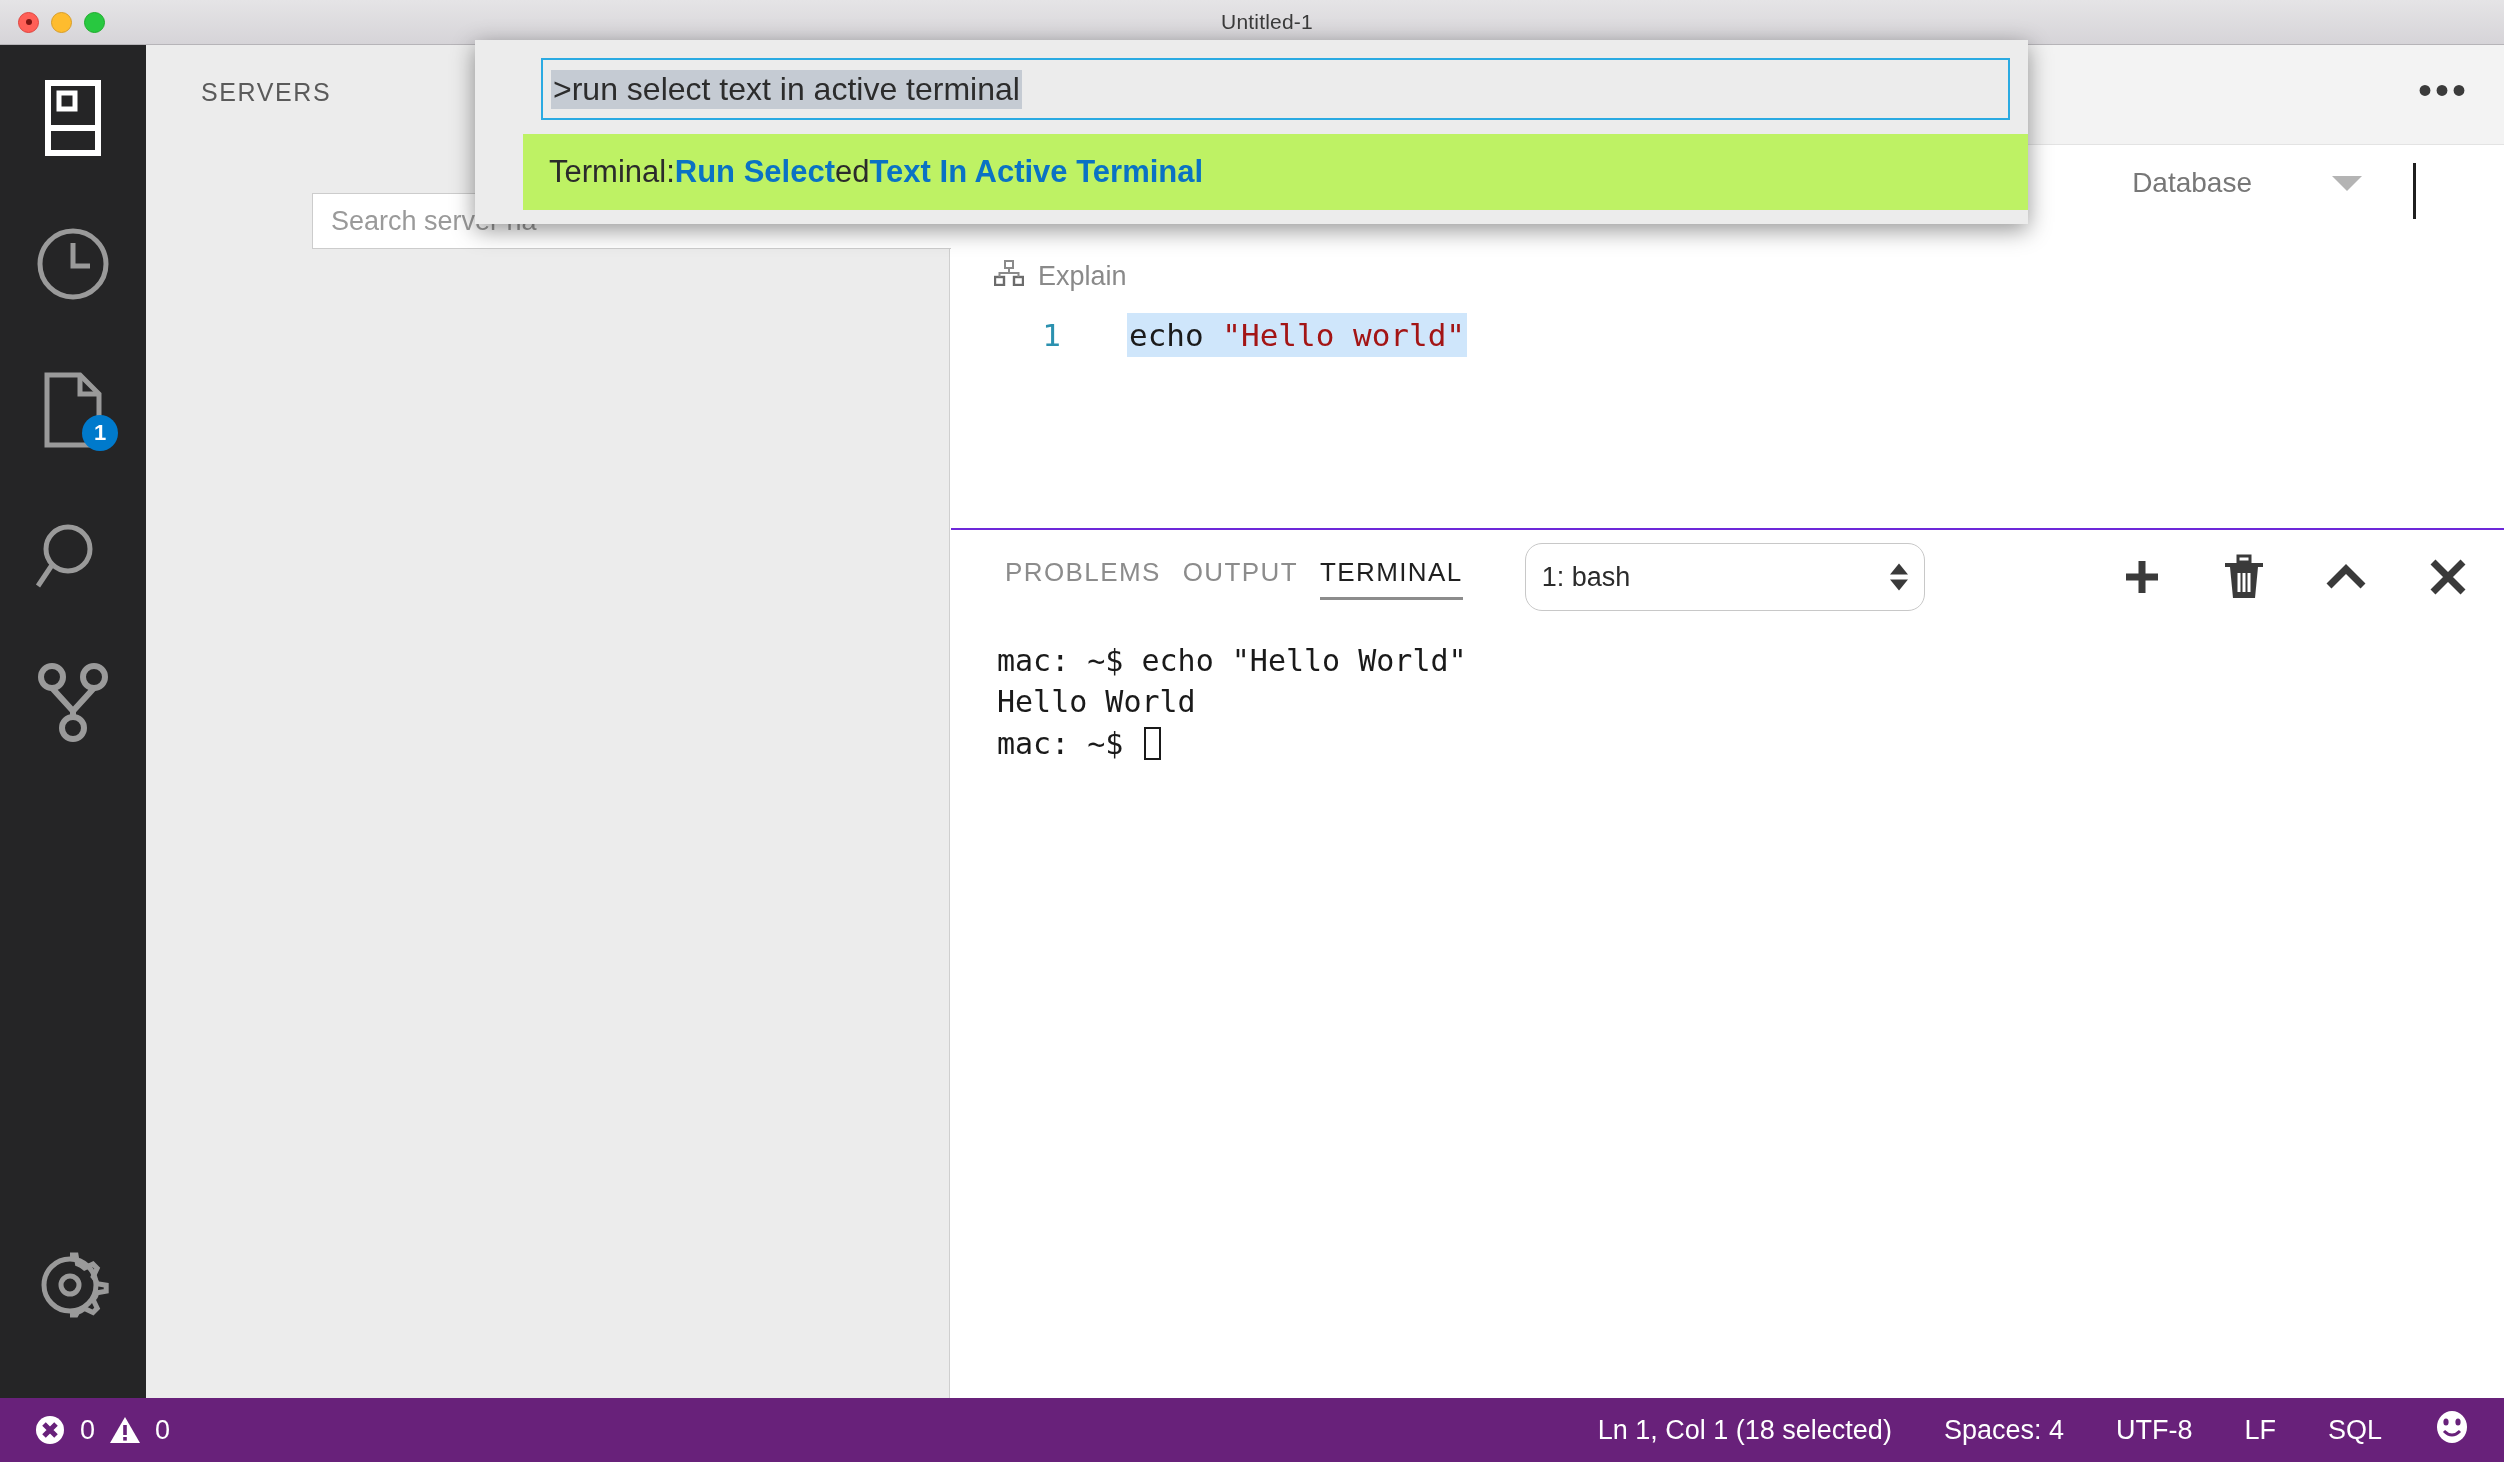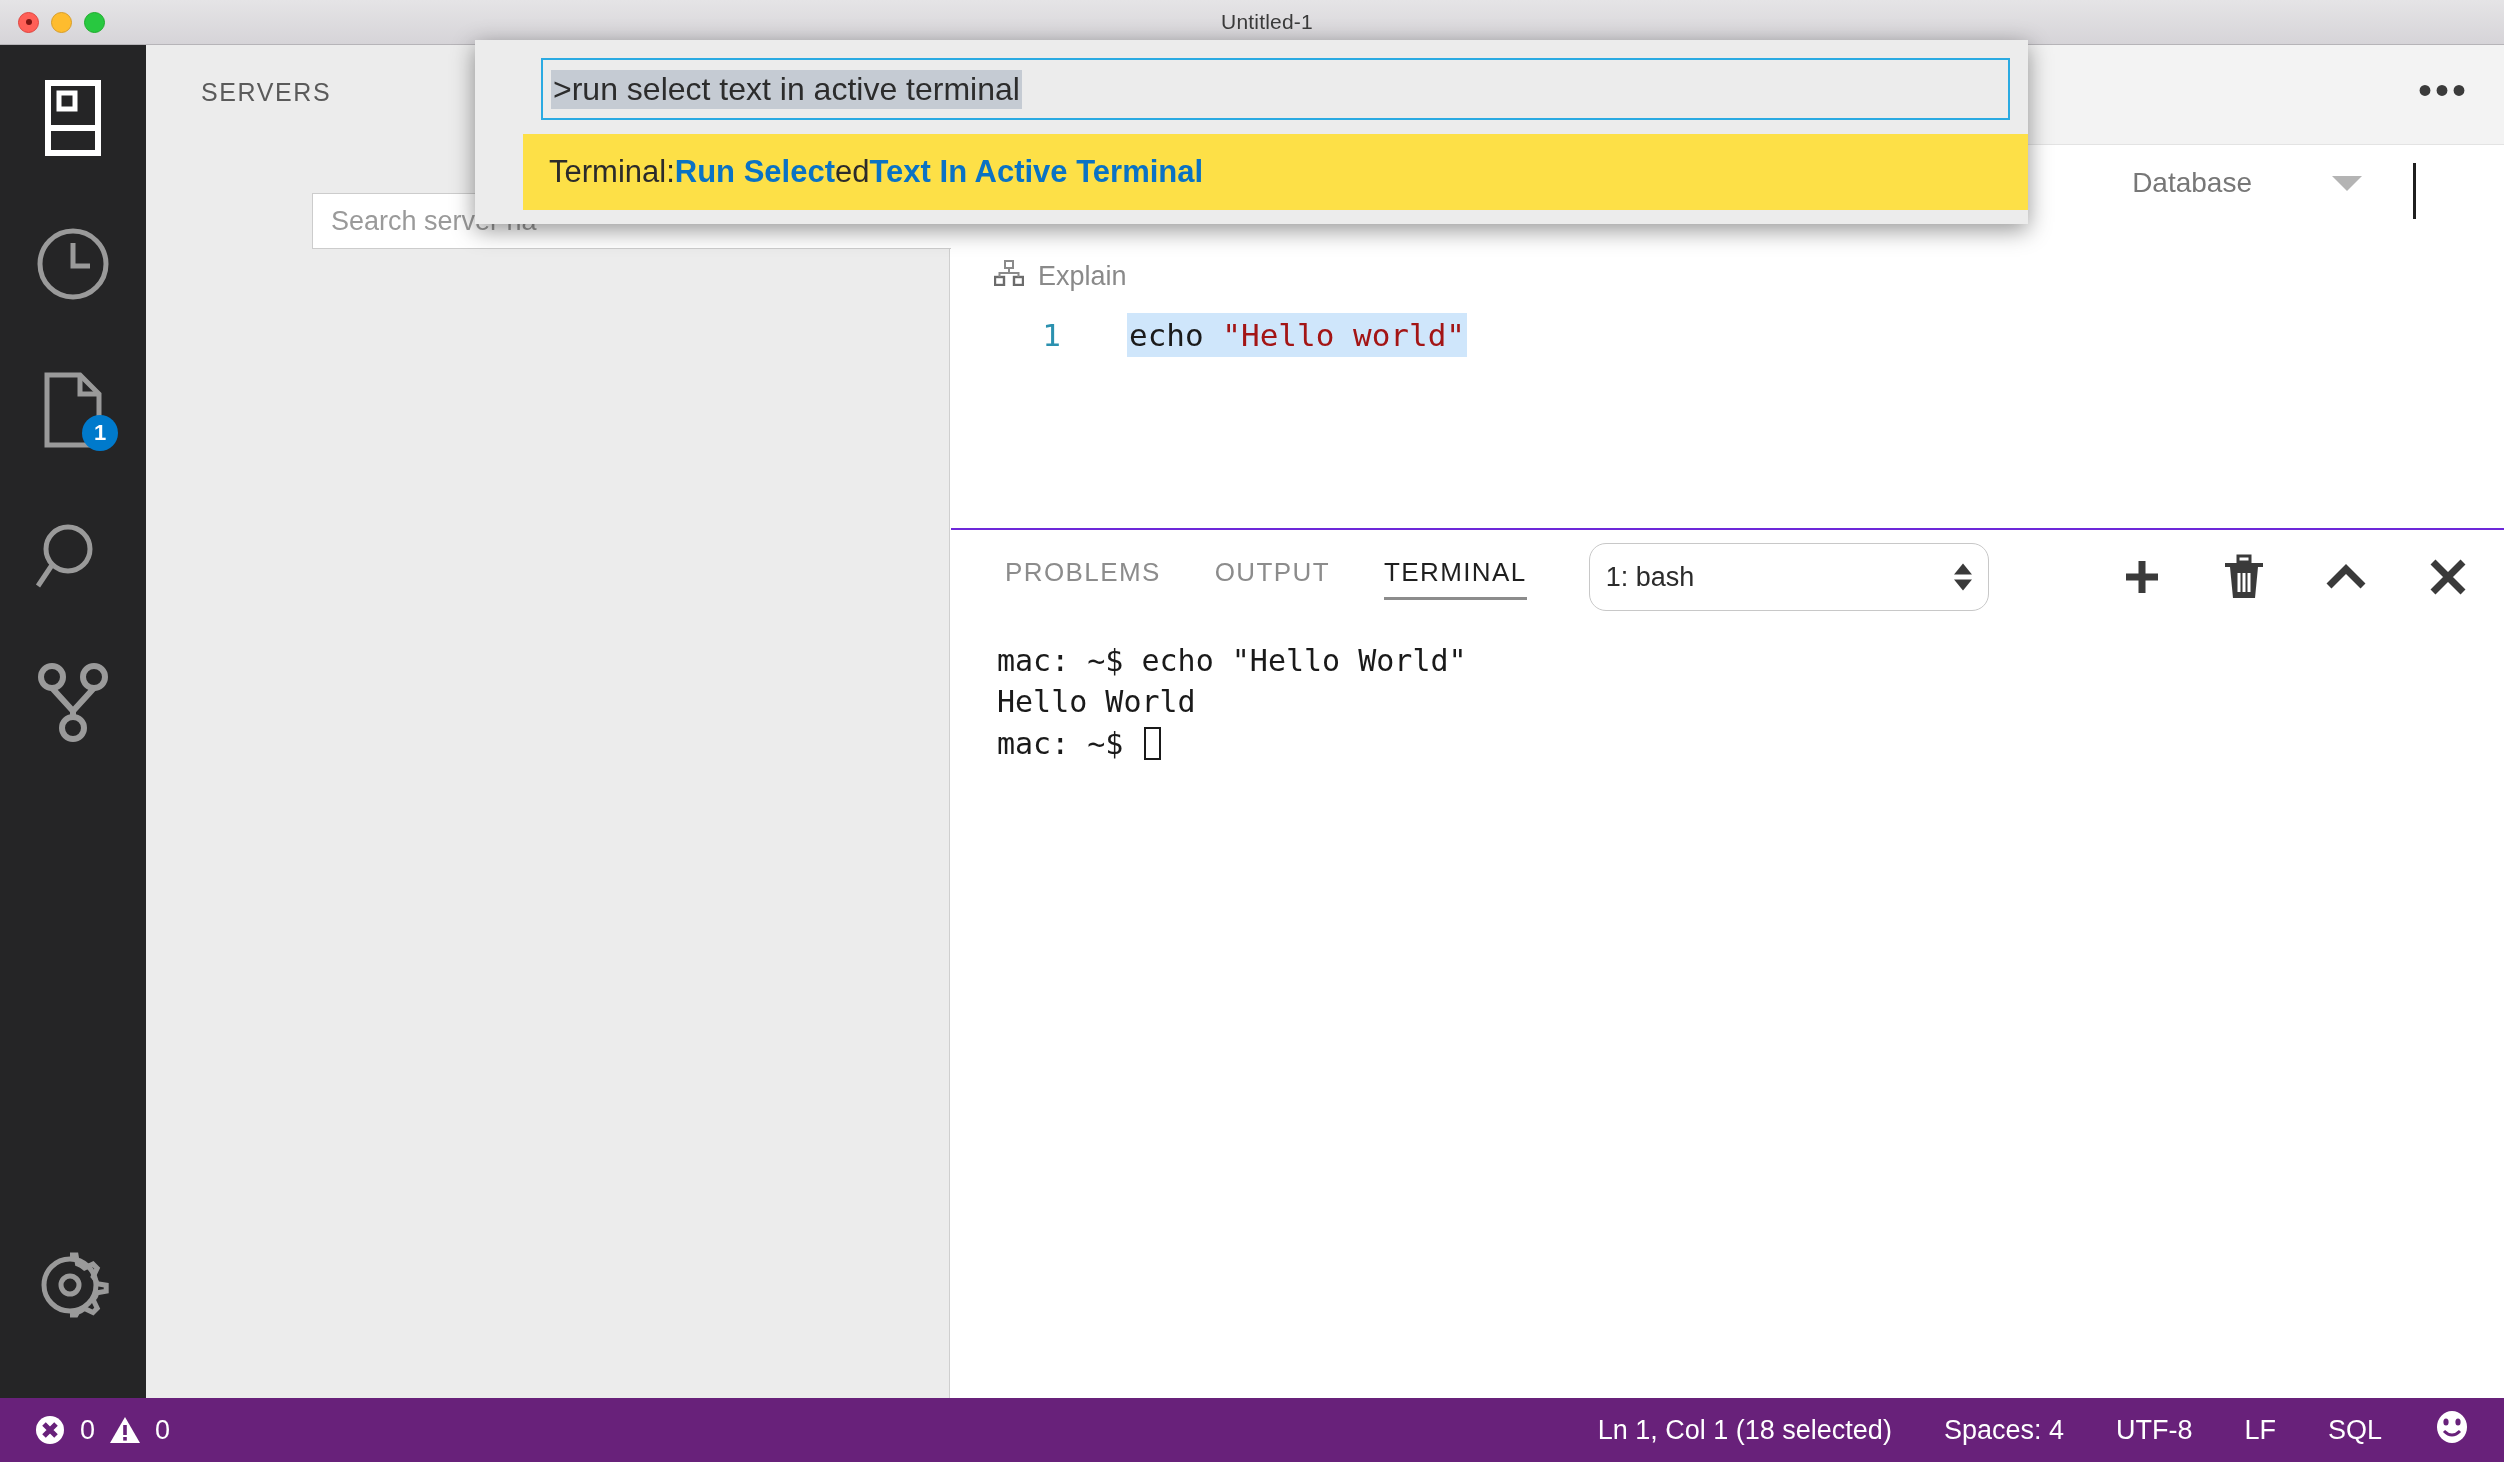--- a/index.html
+++ b/index.html
@@ -128,21 +128,21 @@
   #panel {
     position: absolute; left: 951px; top: 528px; right: 0; bottom: 64px;
     background: #ffffff; border-top: 2px solid #6d28d9;
   }
   #panel-tabs {
     position: absolute; top: 0; left: 0; right: 0; height: 94px;
     display: flex; align-items: center;
   }
   .ptab {
     font-size: 26px; letter-spacing: 1.4px; color: #8c8c8c;
-    margin-left: 54px; padding-bottom: 10px; position: relative;
+    margin-left: 22px; padding-bottom: 10px; position: relative;
   }
   .ptab:first-child { margin-left: 54px; }
   .ptab.active { color: #1f1f1f; }
   .ptab.active::after {
     content: ""; position: absolute; left: 0; right: 0; bottom: -2px;
     height: 3px; background: #8c8c8c;
   }
   #term-select {
     margin-left: 62px; width: 400px; height: 68px;
     border: 1px solid #c8c8c8; border-radius: 17px; background: #fff;
@@ -200,21 +200,21 @@
   }
   #qo-input-text {
     font-size: 32px; color: #2c2c2c; background: #c5cbd3; padding: 1px 2px;
     font-family: "Liberation Sans", sans-serif;
   }
   #qo-list { padding-bottom: 14px; }
   .qo-row {
     height: 76px; display: flex; align-items: center; padding-left: 26px;
     font-size: 31px; color: #2b2b2b;
   }
-  .qo-row.selected { background: #fde047; }
+  .qo-row.selected { background: #bef264; }
   .qo-hl { color: #0a72c4; font-weight: bold; }
 </style>
 </head>
 <body>
 
 <div id="app">
 
   <div id="titlebar">
     <div id="traffic">
       <div class="tl red"></div>

